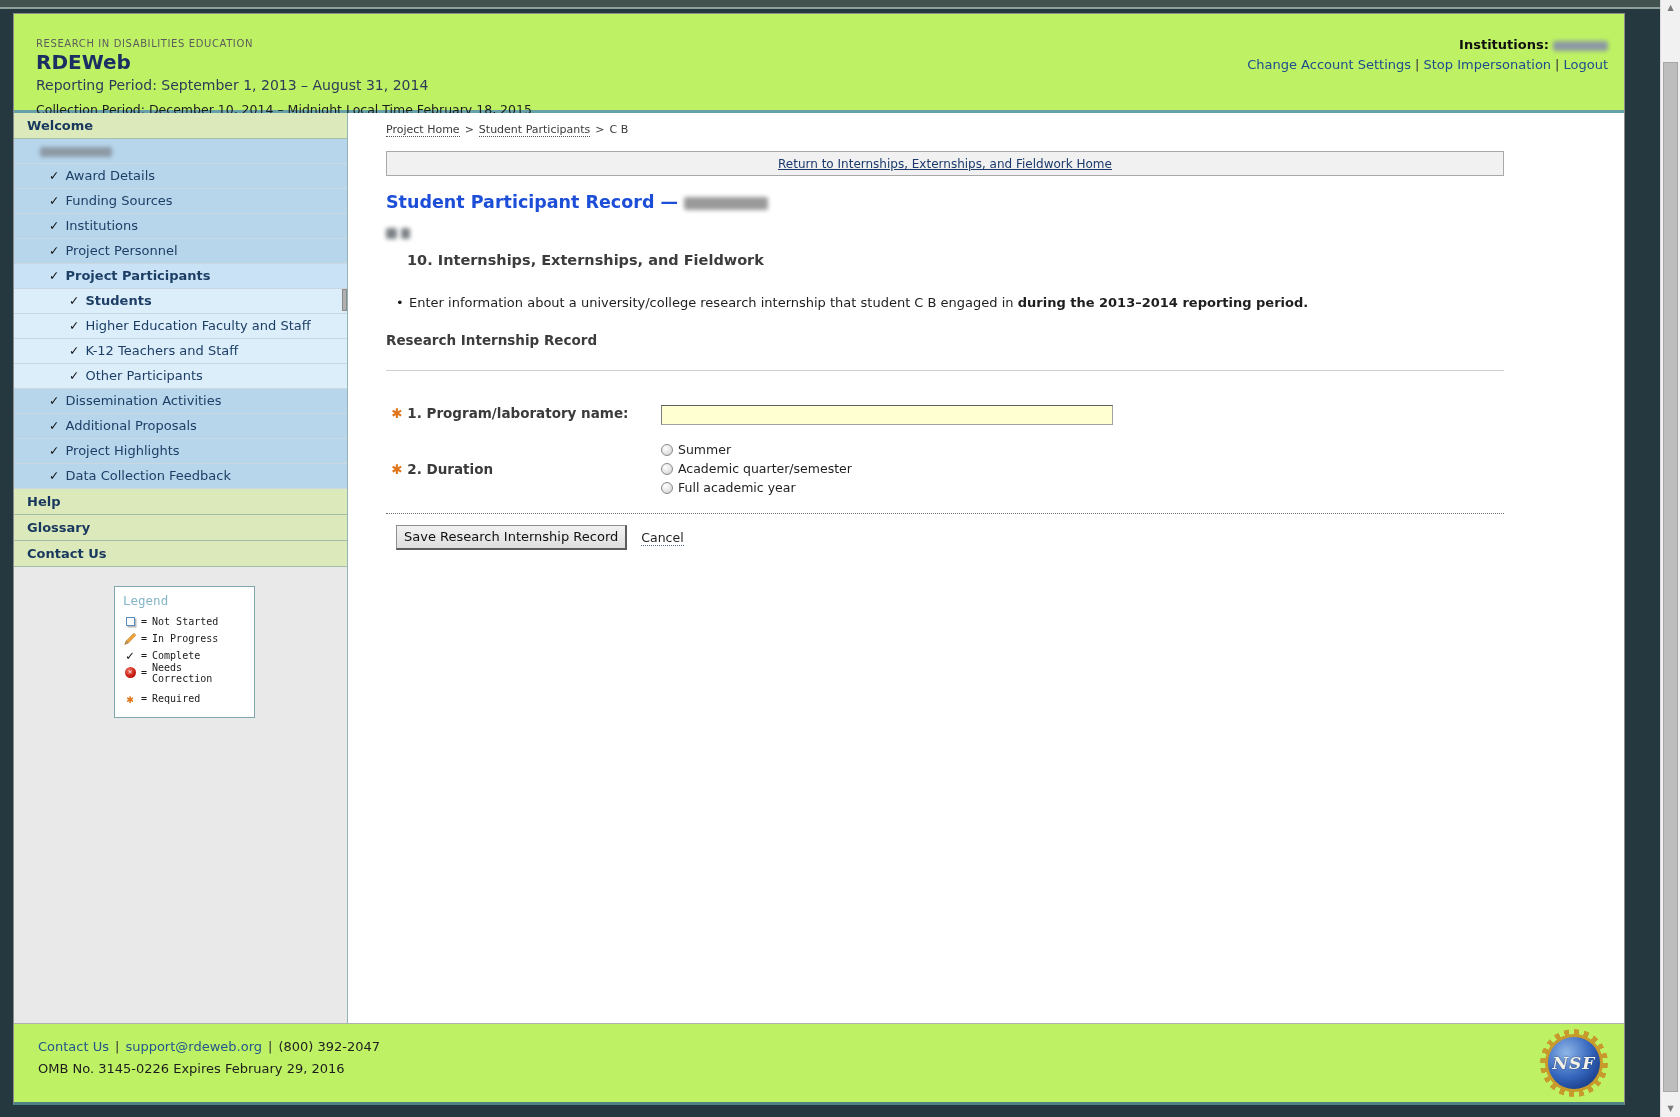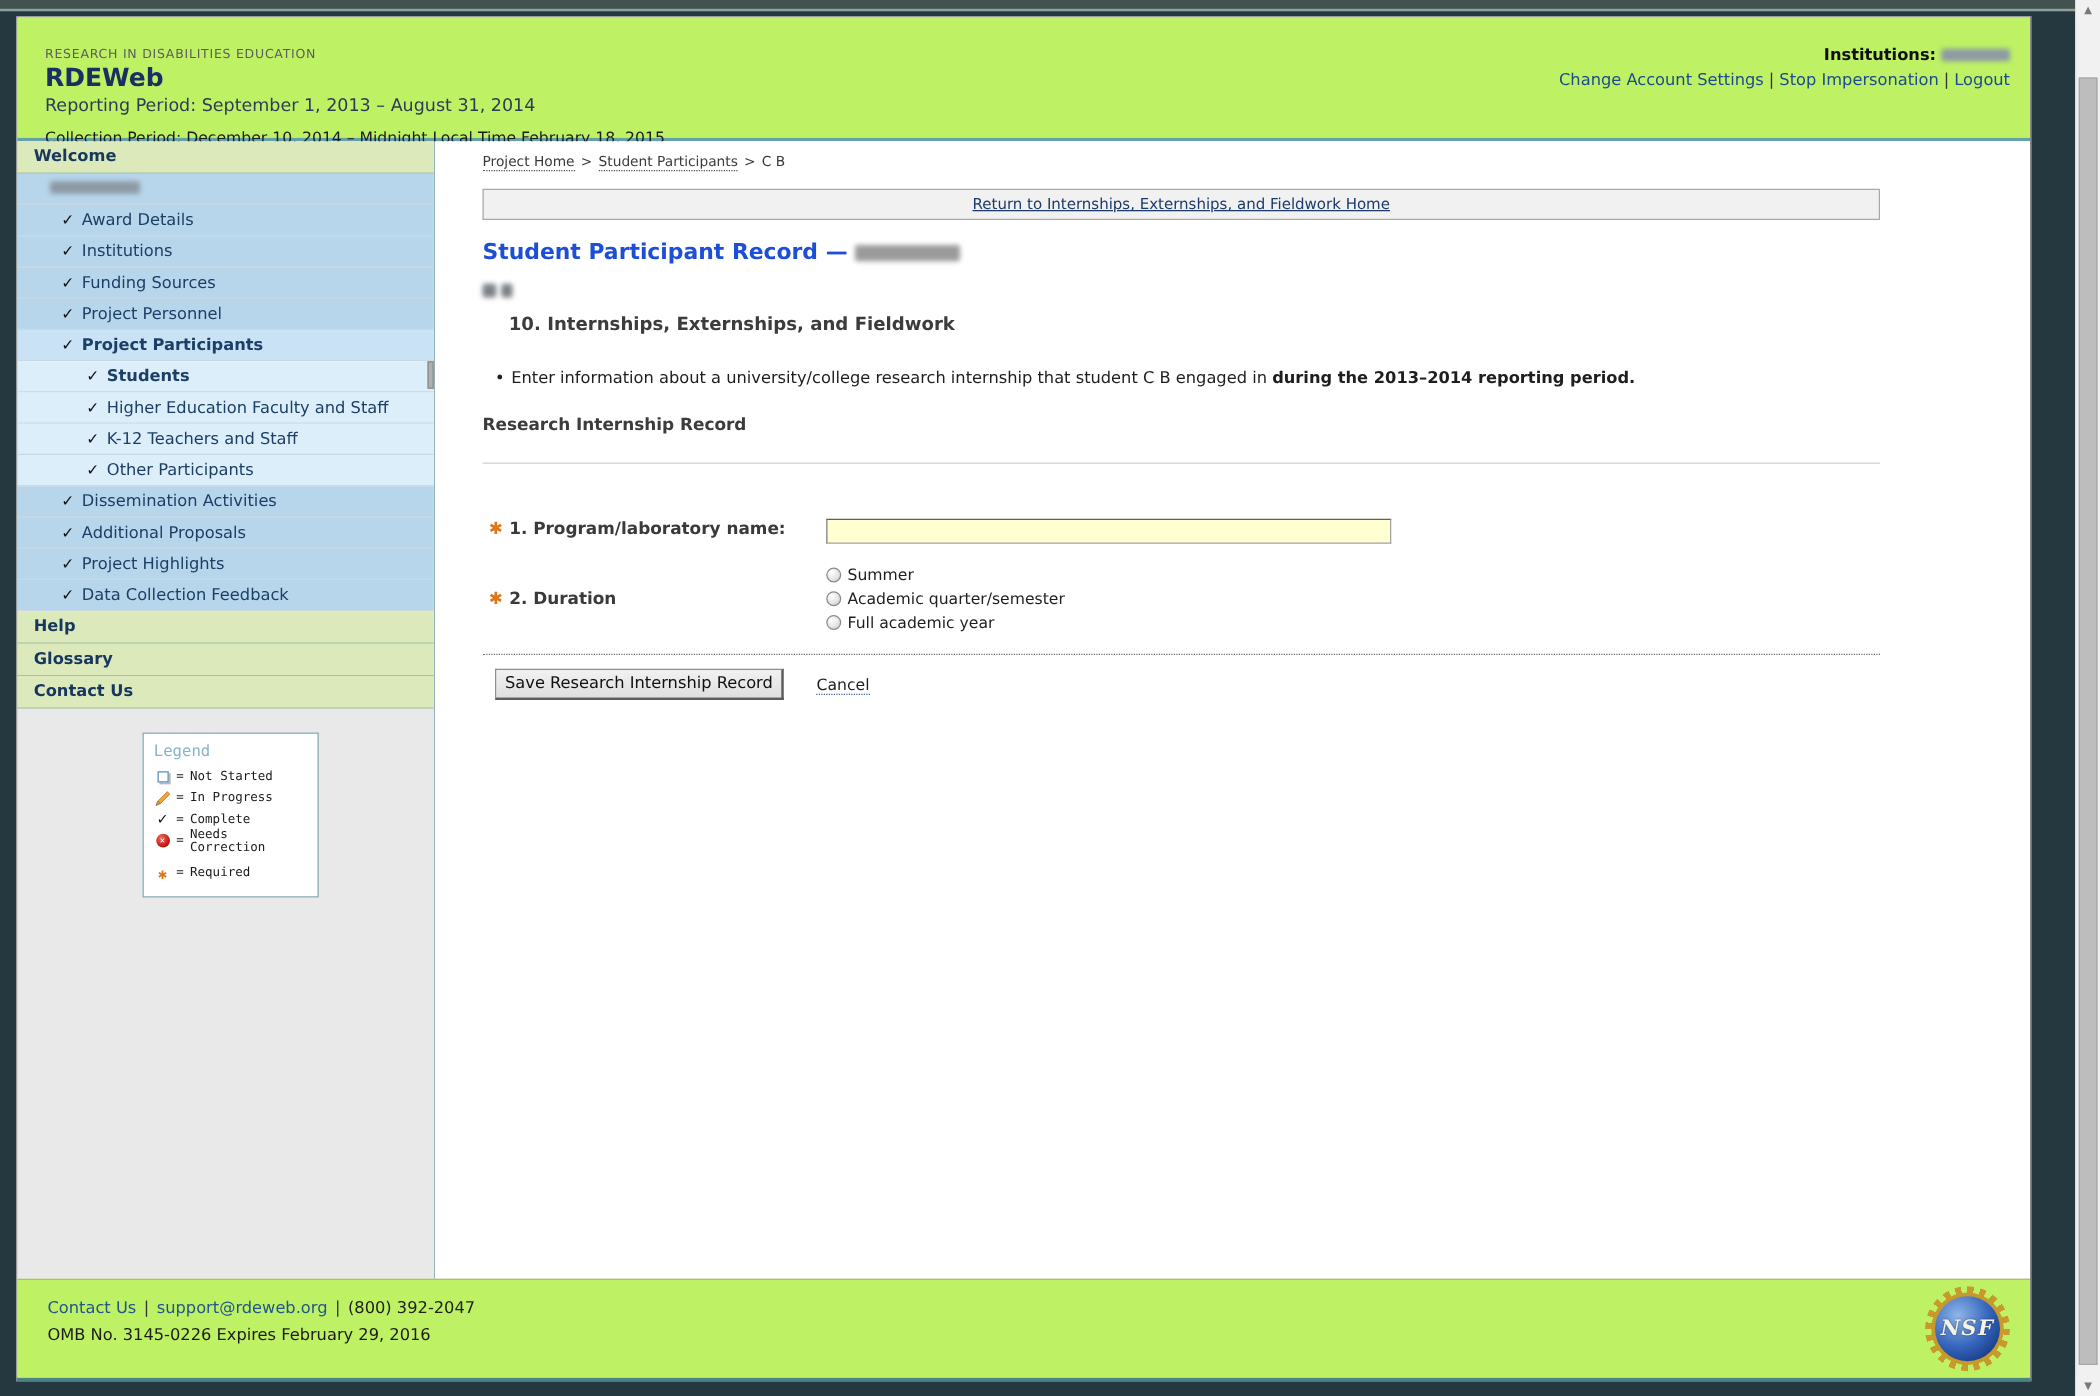--- a/index.html
+++ b/index.html
@@ -83,33 +83,33 @@
   .h1 { margin-top:16px; font-size:17.5px; font-weight:bold; color:#1d4ed8; }
   .h1 .redacted { width:84px; height:13px; background:#9a9a9a; margin-left:6px; }
   .sub-redacted { margin-top:13px; }
   .sub-redacted .redacted { width:11px; height:11px; background:#7d8287; margin-right:4px; }
   .h2 { margin-top:12px; margin-left:21px; font-size:14.5px; font-weight:bold; color:#3c3c3c; }
   .bullet-row { margin-top:27px; margin-left:10px; display:flex; font-size:13px; color:#1e1e1e; }
   .bullet-dot { width:13px; flex:0 0 auto; }
   .bullet-dot::before { content:"•"; }
   .h3 { margin-top:22px; font-size:13.5px; font-weight:bold; color:#3c3c3c; padding-bottom:22px; border-bottom:1px solid #cfcfcf; }
 
-  .form-row { display:flex; margin-top:44px; }
+  .form-row { display:flex; margin-top:34px; }
   .form-row.second { margin-top:17px;align-items:center; }
   .form-label-cell { width:275px; flex:0 0 auto; font-size:13.5px; font-weight:bold; color:#3a3a3a; padding-left:5px; }
   .req-star { color:#e0761a; font-weight:bold; margin-right:5px; }
   .req-star::before { content:"✱"; }
   .txt-input { width:452px; height:20px; background:#ffffd2; border:1px solid #a2a2a2; border-top-color:#5f5f5f; border-left-color:#7c7c7c; font-size:12px; padding:0 4px; outline:none; }
   .radio-stack { display:flex; flex-direction:column; gap:4px; }
   .radio-line { display:flex; align-items:center; font-size:12.5px; color:#1e1e1e; }
   .radio-dot { width:12px; height:12px; border-radius:50%; border:1px solid #8a8a8a; background:radial-gradient(circle at 35% 30%, #ffffff, #e3e3e3 60%, #c2c2c2); margin-right:5px; flex:0 0 auto; cursor:pointer; }
   .dotted-rule { margin-top:18px; border-top:1px dotted #6e6e6e; width:1118px; }
   .btn-row { margin-top:11px; display:flex; align-items:center; padding-left:10px; }
   .save-btn { font-family:inherit; font-size:13px; color:#111; background:linear-gradient(#f2f2f2,#dedede); border:1px solid #8f8f8f; border-right:2px solid #5c5c5c; border-bottom:2px solid #5c5c5c; padding:3px 7px 4px 7px; cursor:pointer; }
-  .cancel-link { margin-left:26px; font-size:12.5px; color:#1e1e1e; text-decoration:none; border-bottom:1px dotted #47679c; cursor:pointer; }
+  .cancel-link { margin-left:14px; font-size:12.5px; color:#1e1e1e; text-decoration:none; border-bottom:1px dotted #47679c; cursor:pointer; }
 
   
   .ftr { flex:0 0 79px; border-top:1px solid #b0b0b0; background:#bef264; position:relative; font-size:13px; }
   .ftr-line1 { position:absolute; left:24px; top:15px; }
   .ftr-line2 { position:absolute; left:24px; top:37px; color:#1c1c1c; }
   .ftr a { color:#23568c; text-decoration:none; cursor:pointer; }
   .ftr .sep { color:#333; margin:0 6px; }
   .nsf { position:absolute; right:16px; top:5px; width:68px; height:68px; }
   .nsf-rays { position:absolute; inset:0; border-radius:50%; background:repeating-conic-gradient(#c79a2b 0deg 9deg, rgba(255,255,255,0) 9deg 18deg); }
   .nsf-ring { position:absolute; left:5px; top:5px; width:58px; height:58px; border-radius:50%; background:#c79a2b; }
@@ -139,22 +139,22 @@
     </div>
   </div>
   <div class="teal-bar"></div>
 
   <div class="mid">
 
     <div class="sidebar">
       <div class="nav-row green"><span>Welcome</span></div>
       <div class="nav-row blue" style="padding-left:30px;"><span class="redacted nav-redacted"></span></div>
       <div class="nav-row blue"><span class="nav-check"></span><span>Award Details</span></div>
+      <div class="nav-row blue"><span class="nav-check"></span><span>Funding Sources</span></div>
       <div class="nav-row blue"><span class="nav-check"></span><span>Institutions</span></div>
-      <div class="nav-row blue"><span class="nav-check"></span><span>Funding Sources</span></div>
       <div class="nav-row blue"><span class="nav-check"></span><span>Project Personnel</span></div>
       <div class="nav-row blue selected"><span class="nav-check"></span><span>Project Participants</span></div>
       <div class="nav-row blue sub bold"><span class="nav-check"></span><span>Students</span></div>
       <div class="nav-row blue sub"><span class="nav-check"></span><span>Higher Education Faculty and Staff</span></div>
       <div class="nav-row blue sub"><span class="nav-check"></span><span>K-12 Teachers and Staff</span></div>
       <div class="nav-row blue sub"><span class="nav-check"></span><span>Other Participants</span></div>
       <div class="nav-row blue"><span class="nav-check"></span><span>Dissemination Activities</span></div>
       <div class="nav-row blue"><span class="nav-check"></span><span>Additional Proposals</span></div>
       <div class="nav-row blue"><span class="nav-check"></span><span>Project Highlights</span></div>
       <div class="nav-row blue"><span class="nav-check"></span><span>Data Collection Feedback</span></div>

